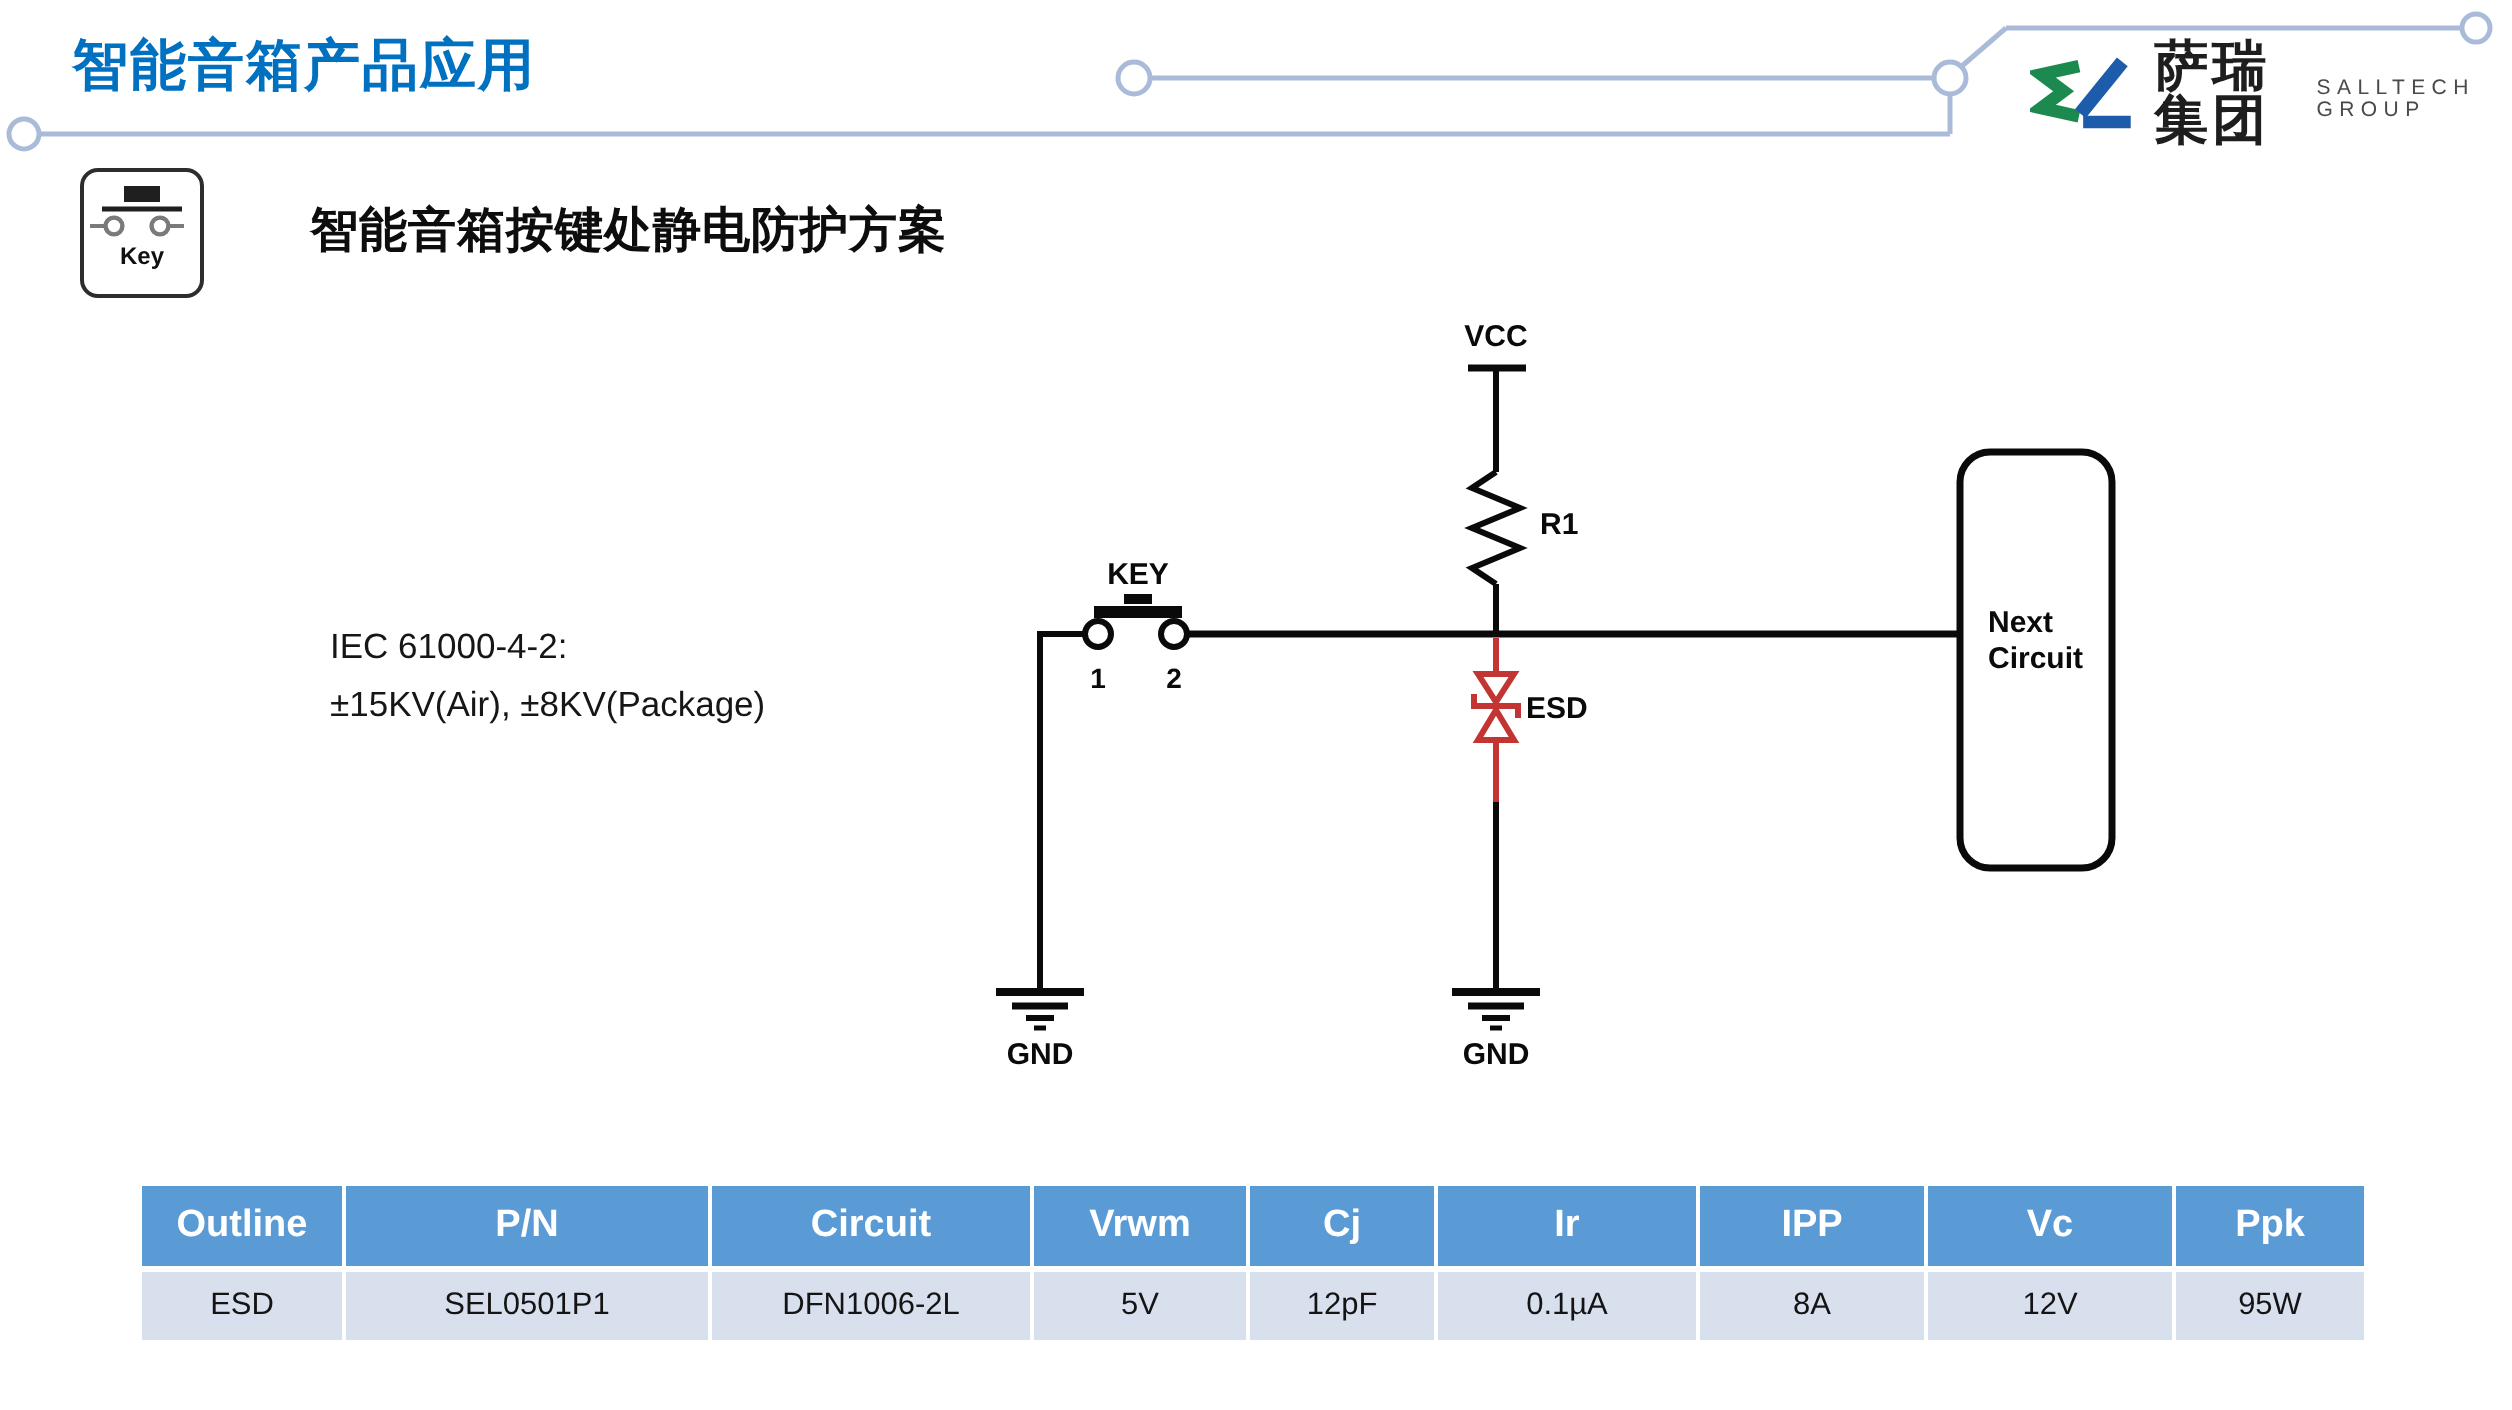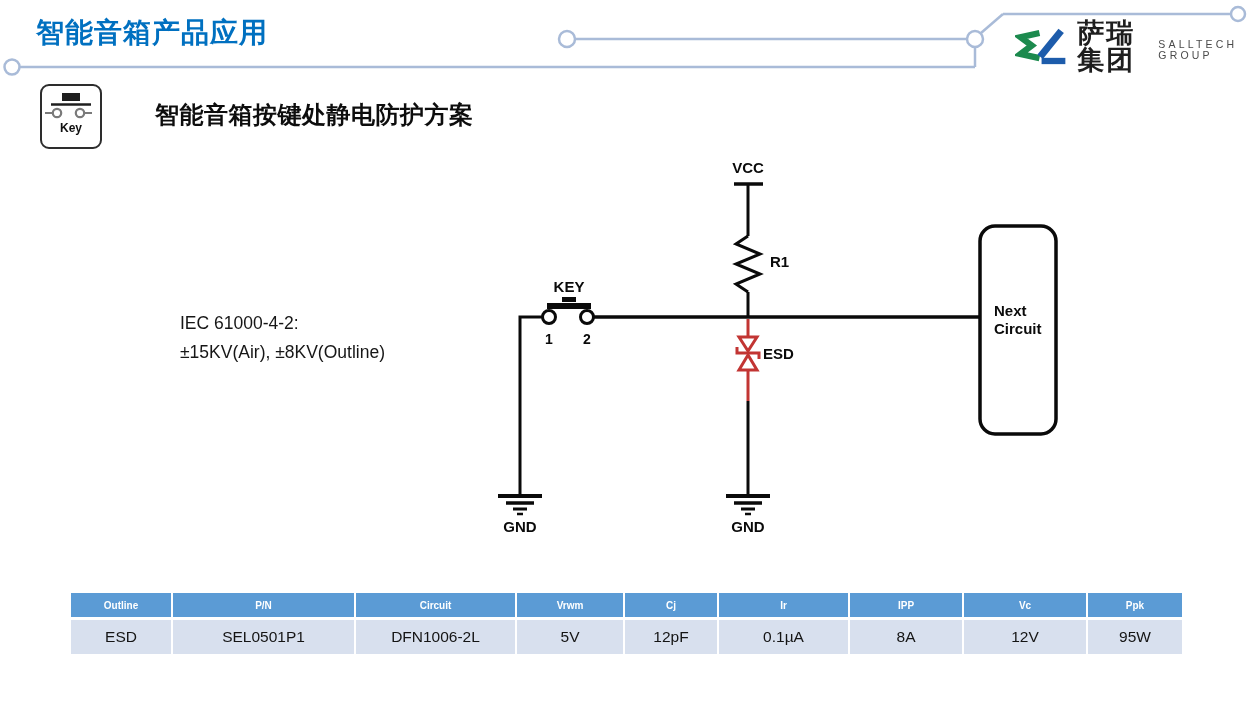--- a/index.html
+++ b/index.html
@@ -28,32 +28,32 @@
     display:flex;flex-direction:column;align-items:center;justify-content:flex-start;
     padding-top:6px;
   }
   .key-label{font-size:12px;font-weight:700;color:#111;margin-top:1px;}
   .section-heading{
     position:absolute;left:127px;top:99px;
     font-size:24px;font-weight:700;color:#0d0d0d;letter-spacing:0.5px;margin-left:28px;
   }
   
   .iec-text{
-    position:absolute;left:180px;top:309px;
+    position:absolute;left:165px;top:309px;
     font-size:17.5px;color:#161616;line-height:29px;font-weight:400;
   }
   
   .circuit-svg{position:absolute;left:0;top:150px;width:1256px;height:400px;}
   .circuit-svg text{font-family:"Liberation Sans",sans-serif;font-weight:700;fill:#0a0a0a;}
   
   .table-wrap{position:absolute;left:69px;top:590px;}
   table.spec-table{border-collapse:separate;border-spacing:2.5px 3px;table-layout:fixed;}
   table.spec-table th{
-    background:#5b9bd5;color:#ffffff;font-weight:700;font-size:10px;
-    height:24px;padding:0 4px;text-align:center;
+    background:#5b9bd5;color:#ffffff;font-weight:700;font-size:19px;
+    height:40px;padding:0 4px;text-align:center;
   }
   table.spec-table td{
     background:#d8e0ee;color:#141414;font-size:15.5px;
     height:34px;padding:0 4px;text-align:center;font-weight:400;
   }
 </style>
 </head>
 <body>
 
 <svg class="deco-svg" viewBox="0 0 1256 92">
@@ -93,21 +93,21 @@
     <circle cx="36" cy="21" r="4.2" fill="#fff" stroke="#7a7a7a" stroke-width="2.2"></circle>
     <line x1="41" y1="21" x2="48" y2="21" stroke="#7a7a7a" stroke-width="2"></line>
   </svg>
   <div class="key-label">Key</div>
 </div>
 
 <div class="section-heading">智能音箱按键处静电防护方案</div>
 
 <div class="iec-text">
   <div>IEC 61000-4-2:</div>
-  <div>±15KV(Air), ±8KV(Outline)</div>
+  <div>±15KV(Air), ±8KV(Package)</div>
 </div>
 
 <svg class="circuit-svg" viewBox="0 150 1256 400">
 
   <rect x="980" y="226" width="76" height="208" rx="15" fill="#ffffff" stroke="#0a0a0a" stroke-width="3.5"></rect>
   <text x="994" y="316" font-size="15">Next</text>
   <text x="994" y="334" font-size="15">Circuit</text>
 
   <text x="748" y="173" font-size="15" text-anchor="middle">VCC</text>
   <line x1="734" y1="184" x2="763" y2="184" stroke="#0a0a0a" stroke-width="3.5"></line>

